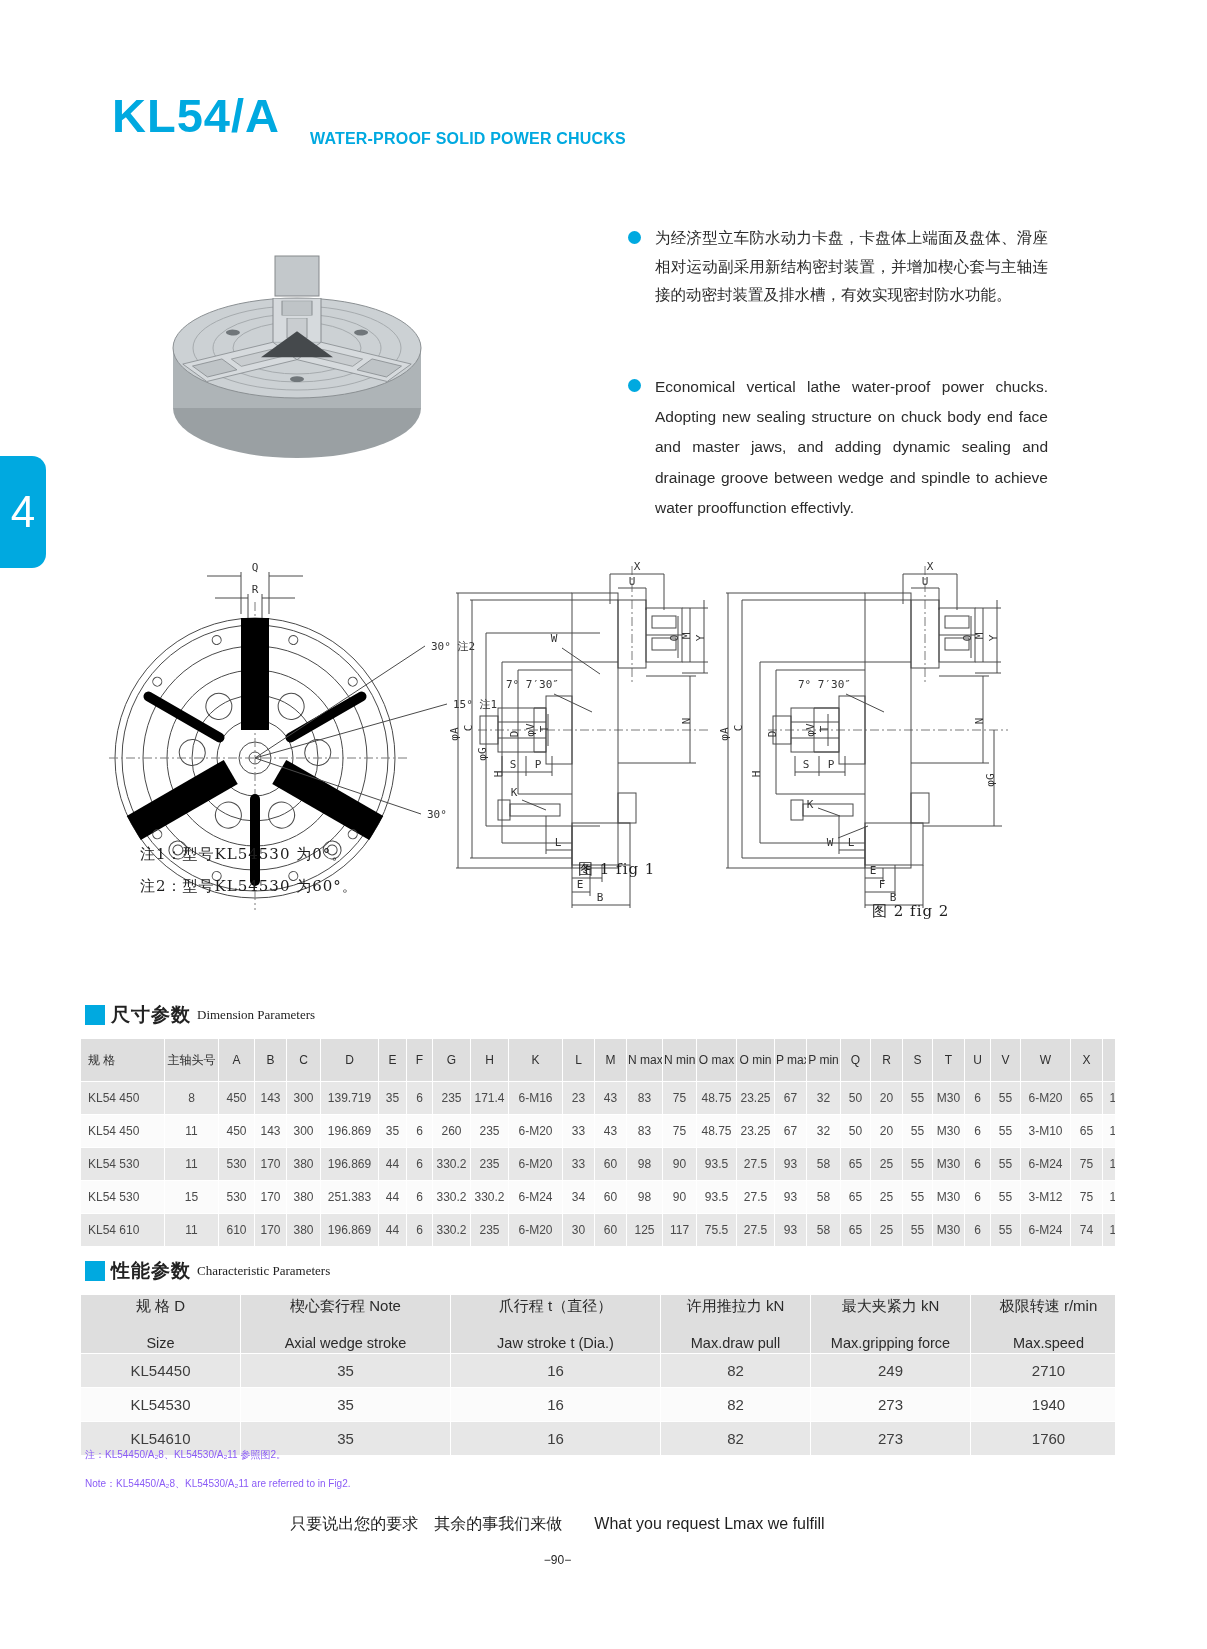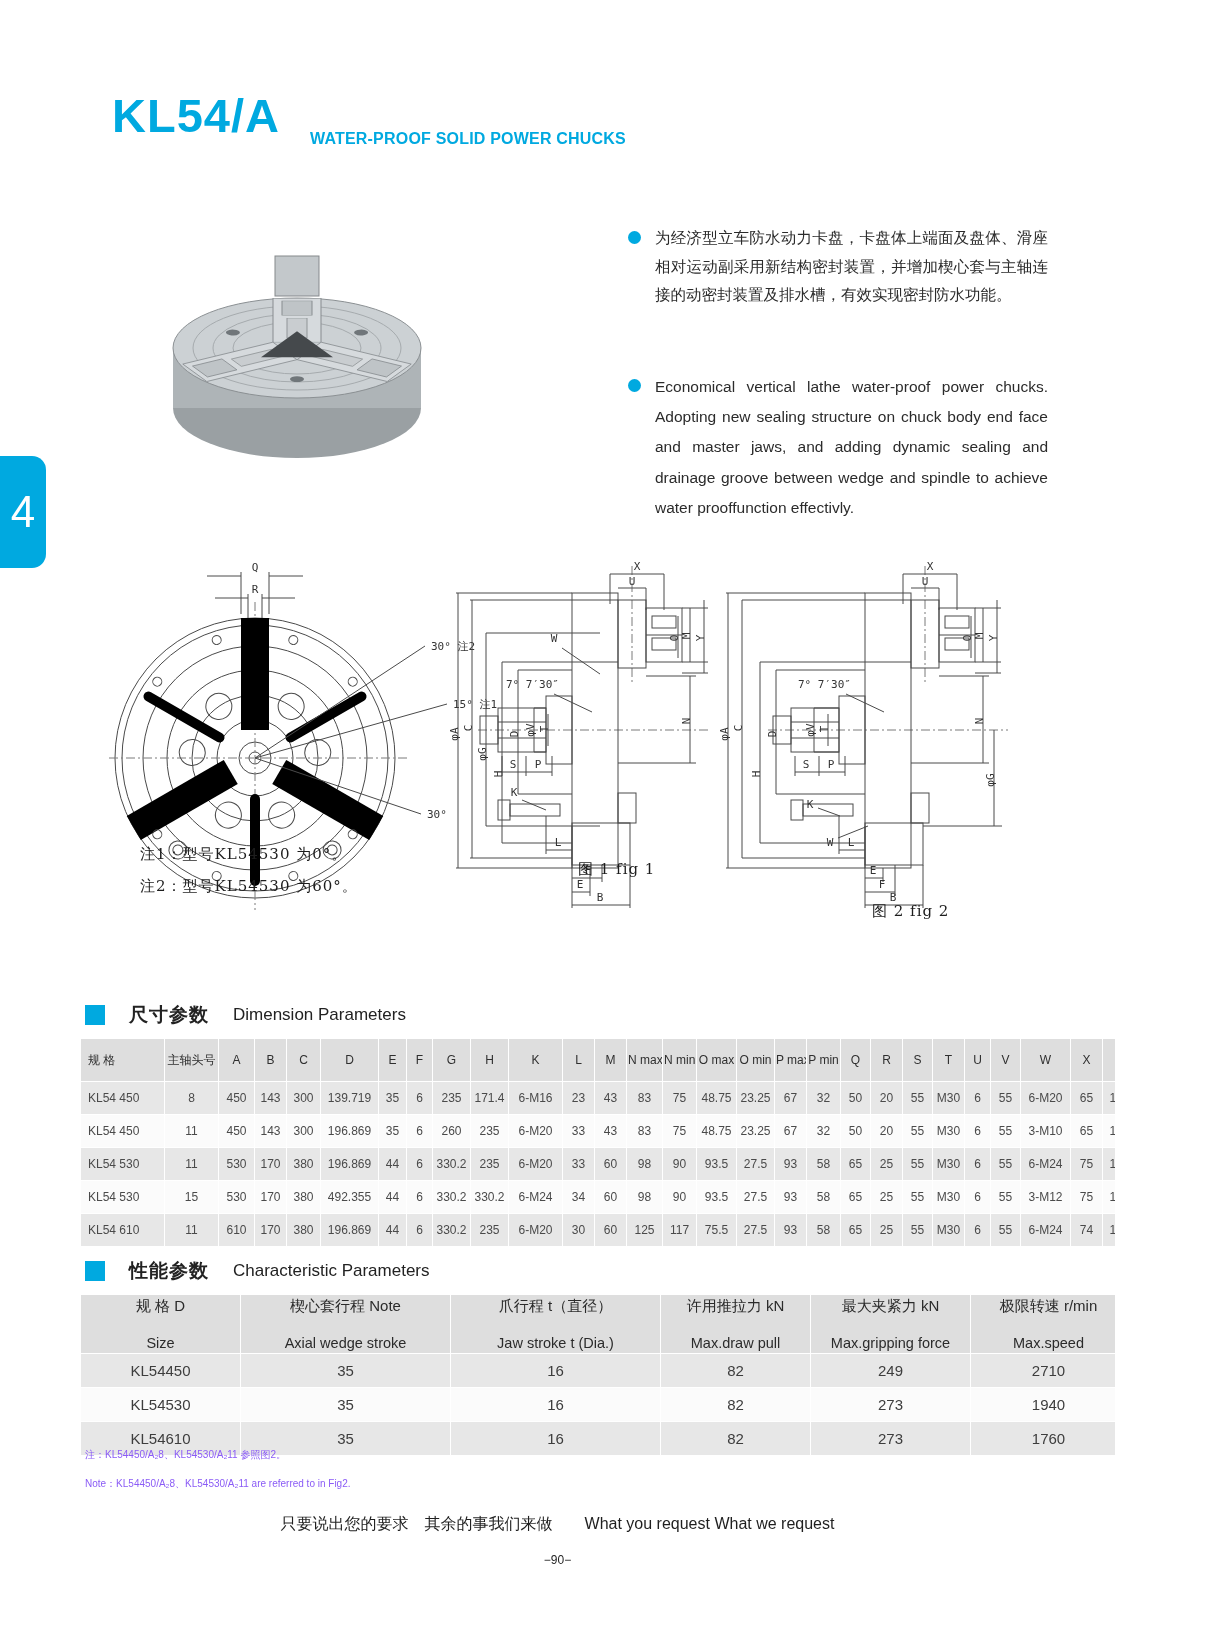--- a/index.html
+++ b/index.html
@@ -19,24 +19,24 @@
   .b1{left:628px;top:224px;}
   .b2{left:628px;top:372px;line-height:1.95;}
   
   .draw{position:absolute;}
   .ln line,.ln rect,.ln circle,.ln ellipse,.ln path{stroke:#4a4a4a;stroke-width:1;fill:none;}
   .cl{stroke:#7a7a7a !important;stroke-dasharray:9 3 2 3;}
   .dim{font-family:"DejaVu Sans Mono",monospace;font-size:11px;fill:#333;stroke:none;}
   .cad-note{position:absolute;font-family:"DejaVu Serif",serif;font-size:15px;color:#1d1d1d;letter-spacing:1px;}
   .fig-cap{position:absolute;font-family:"DejaVu Serif",serif;font-size:15px;color:#1d1d1d;letter-spacing:1px;}
   
-  .sec{position:absolute;display:flex;align-items:center;gap:24px;}
+  .sec{position:absolute;display:flex;align-items:center;gap:6px;}
   .sec .sq{width:20px;height:20px;}
   .sec .zh{font-size:19px;font-weight:bold;color:#222;letter-spacing:1px;}
-  .sec .en{font-size:17px;color:#222;}
+  .sec .en{font-size:13px;color:#222;font-family:Liberation Serif, serif;}
   
   table{border-collapse:collapse;table-layout:fixed;}
   .dimtab{position:absolute;left:80px;top:1038px;width:1056px;font-size:12px;color:#4a4a4a;}
   .dimtab th{background:#dedede;font-weight:normal;color:#2f2f2f;height:40px;border:1px solid #fff;
              white-space:nowrap;overflow:hidden;}
   .dimtab td{height:30px;text-align:center;border:1px solid #fff;white-space:nowrap;overflow:hidden;}
   .dimtab td:first-child{text-align:left;padding-left:7px;}
   .dimtab th:first-child{text-align:left;padding-left:7px;}
   tr.shade td{background:#e7e7e7;}
   tr.plain td{background:#fbfbfb;}
@@ -516,21 +516,21 @@
           <td>6-M24</td>
           <td>75</td>
           <td>180</td>
         </tr>
         <tr class="plain">
           <td>KL54 530</td>
           <td>15</td>
           <td>530</td>
           <td>170</td>
           <td>380</td>
-          <td>492.355</td>
+          <td>251.383</td>
           <td>44</td>
           <td>6</td>
           <td>330.2</td>
           <td>330.2</td>
           <td>6-M24</td>
           <td>34</td>
           <td>60</td>
           <td>98</td>
           <td>90</td>
           <td>93.5</td>
@@ -647,16 +647,16 @@
           <td>82</td>
           <td>273</td>
           <td>1760</td>
         </tr>
       </tbody>
   </table>
 
   <div class="note-line" style="top:1448px">注：KL54450/A₂8、KL54530/A₂11 参照图2。</div>
   <div class="note-line" style="top:1477px">Note：KL54450/A₂8、KL54530/A₂11  are referred to in Fig2.</div>
 
-  <div class="footer-slogan">只要说出您的要求　其余的事我们来做　　What you request  What we request</div>
+  <div class="footer-slogan">只要说出您的要求　其余的事我们来做　　What you request  Lmax we fulfill</div>
   <div class="page-num">−90−</div>
 
 </div>
 
 </body></html>

